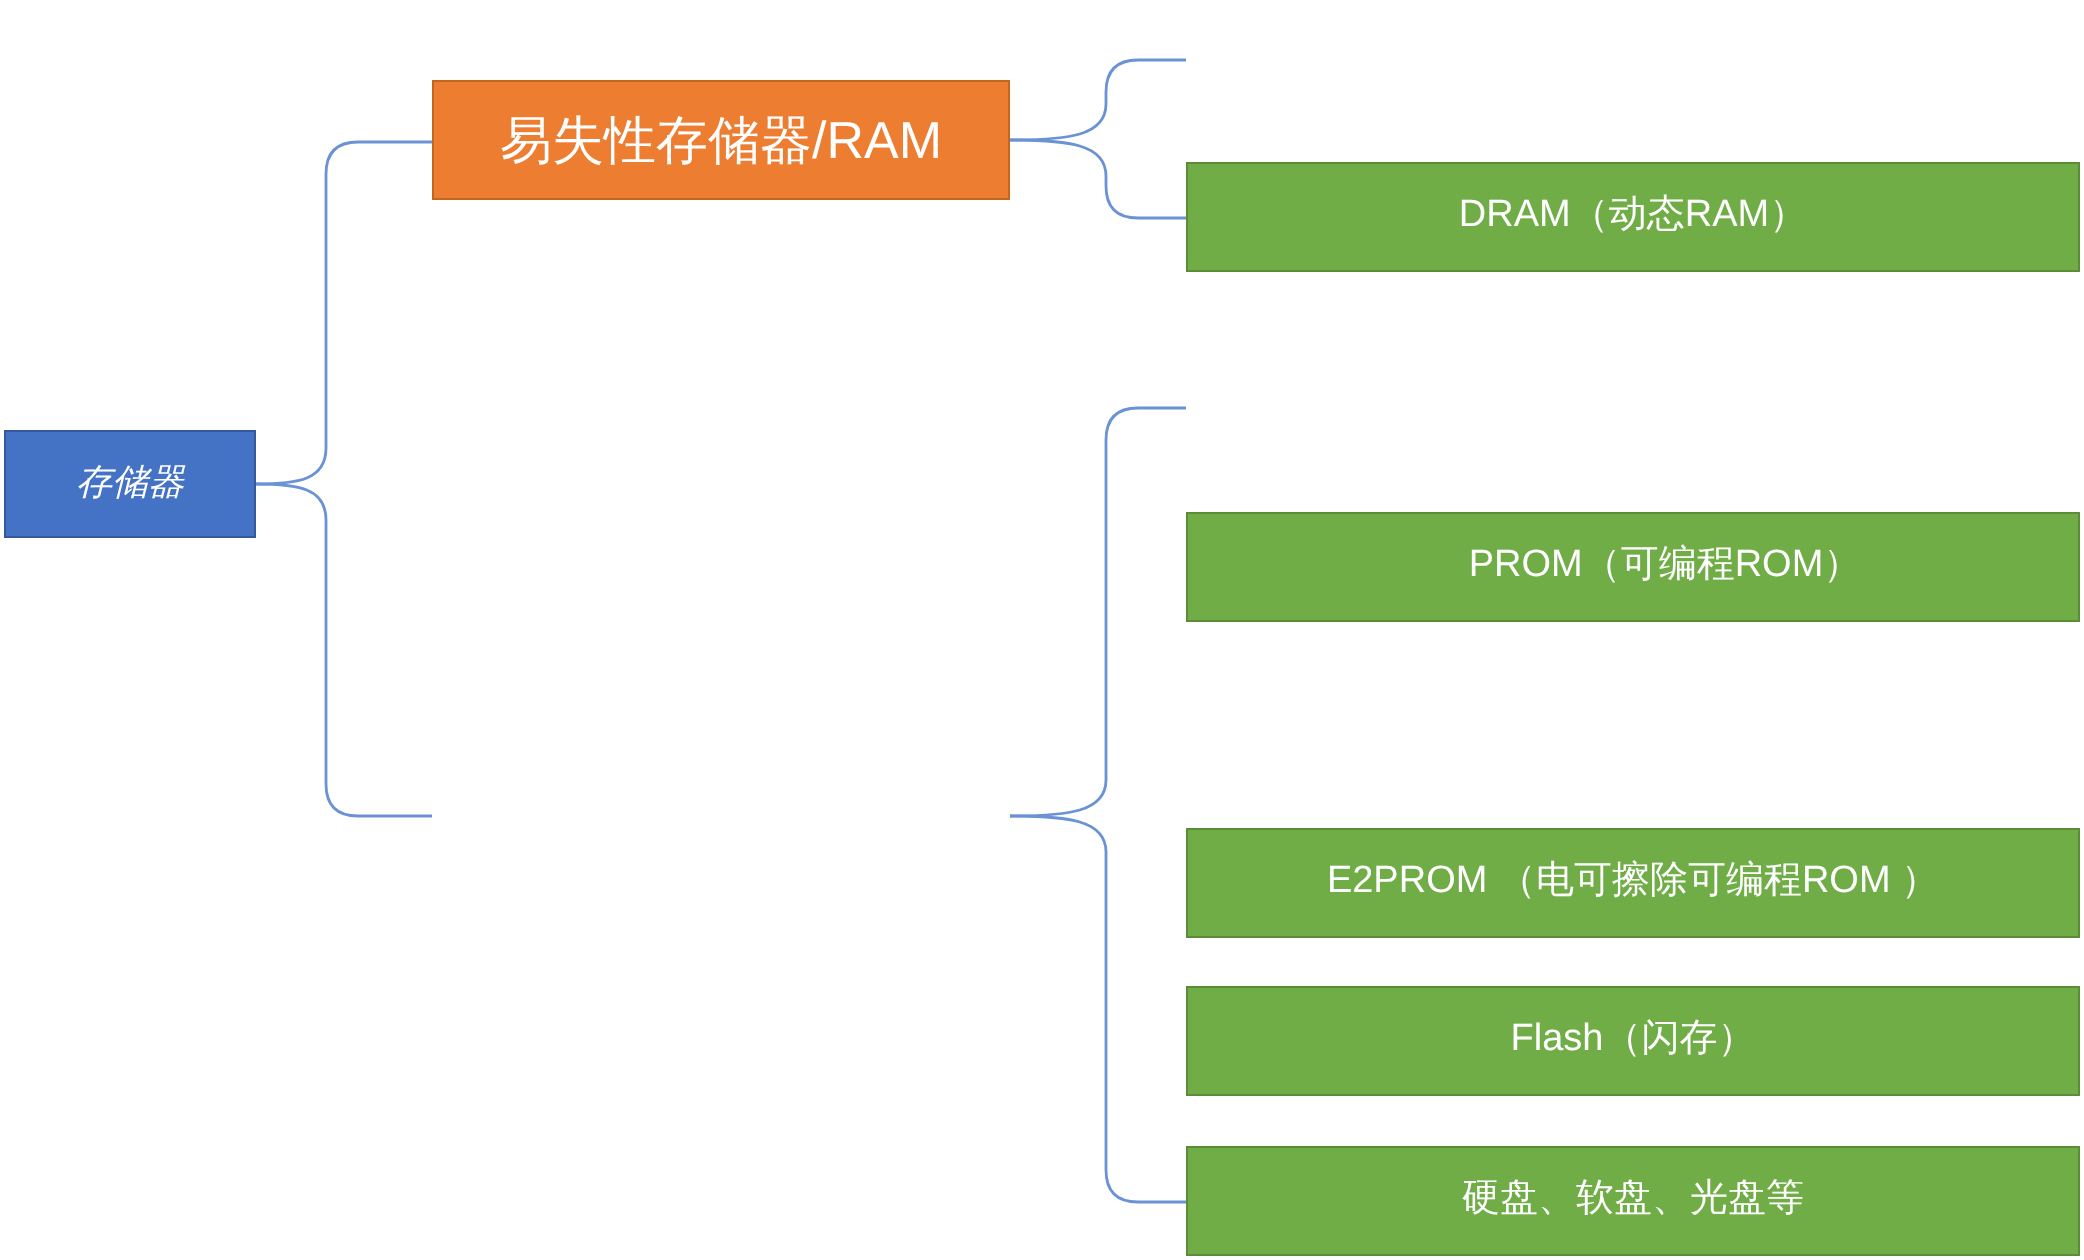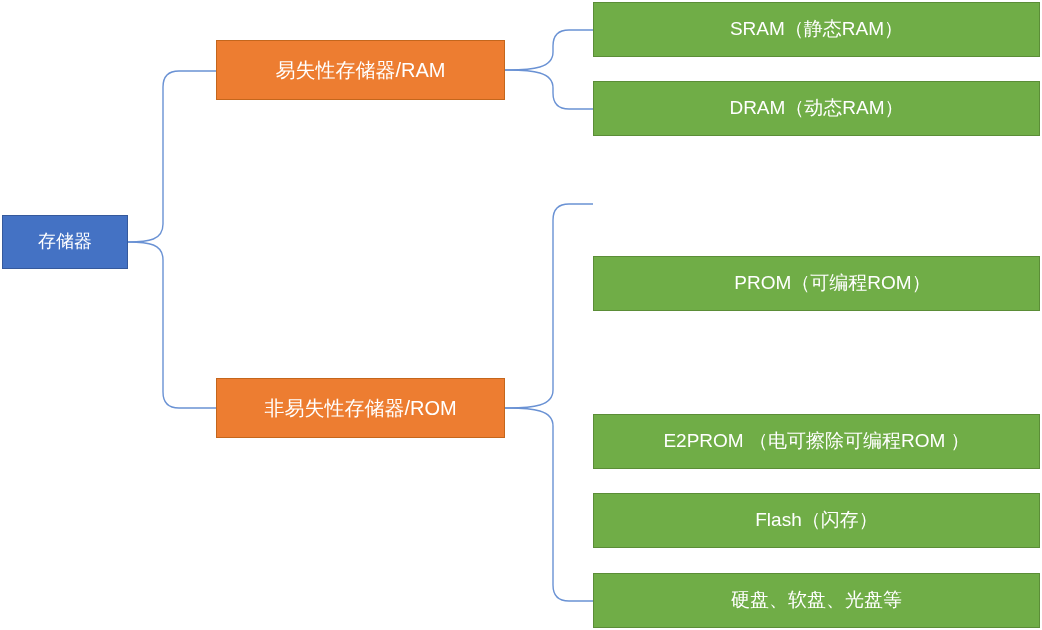--- a/index.html
+++ b/index.html
@@ -36,28 +36,29 @@
     line-height: 1.1;
   }
   .root-node {
     left: 2px;
     top: 215px;
     width: 126px;
     height: 54px;
     background: #4472C4;
     border: 1px solid #35599c;
     font-size: 18px;
+    font-style: italic;
   }
   .branch-node {
     left: 216px;
     width: 289px;
     height: 60px;
     background: #ED7D31;
     border: 1px solid #c4661c;
-    font-size: 20px;
+    font-size: 26px;
   }
   .branch-ram { top: 40px; }
   .branch-rom { top: 378px; }
   .leaf-node {
     left: 593px;
     width: 447px;
     height: 55px;
     background: #70AD47;
     border: 1px solid #5b8d37;
     font-size: 19px;
@@ -92,27 +93,21 @@
   </svg>
 
   <div class="node root-node">
     <span>存储器</span>
   </div>
 
   <div class="node branch-node branch-ram">
     <span>易失性存储器/RAM</span>
   </div>
 
-  <div class="node branch-node branch-rom">
-    <span>非易失性存储器/ROM</span>
-  </div>
 
-  <div class="node leaf-node leaf-0">
-    <span>SRAM（静态RAM）</span>
-  </div>
   <div class="node leaf-node leaf-1">
     <span>DRAM（动态RAM）</span>
   </div>
 
   <div class="node leaf-node leaf-3">
     <span>PROM（可编程ROM）</span>
   </div>
   <div class="node leaf-node leaf-5">
     <span>E2PROM （电可擦除可编程ROM ）</span>
   </div>

